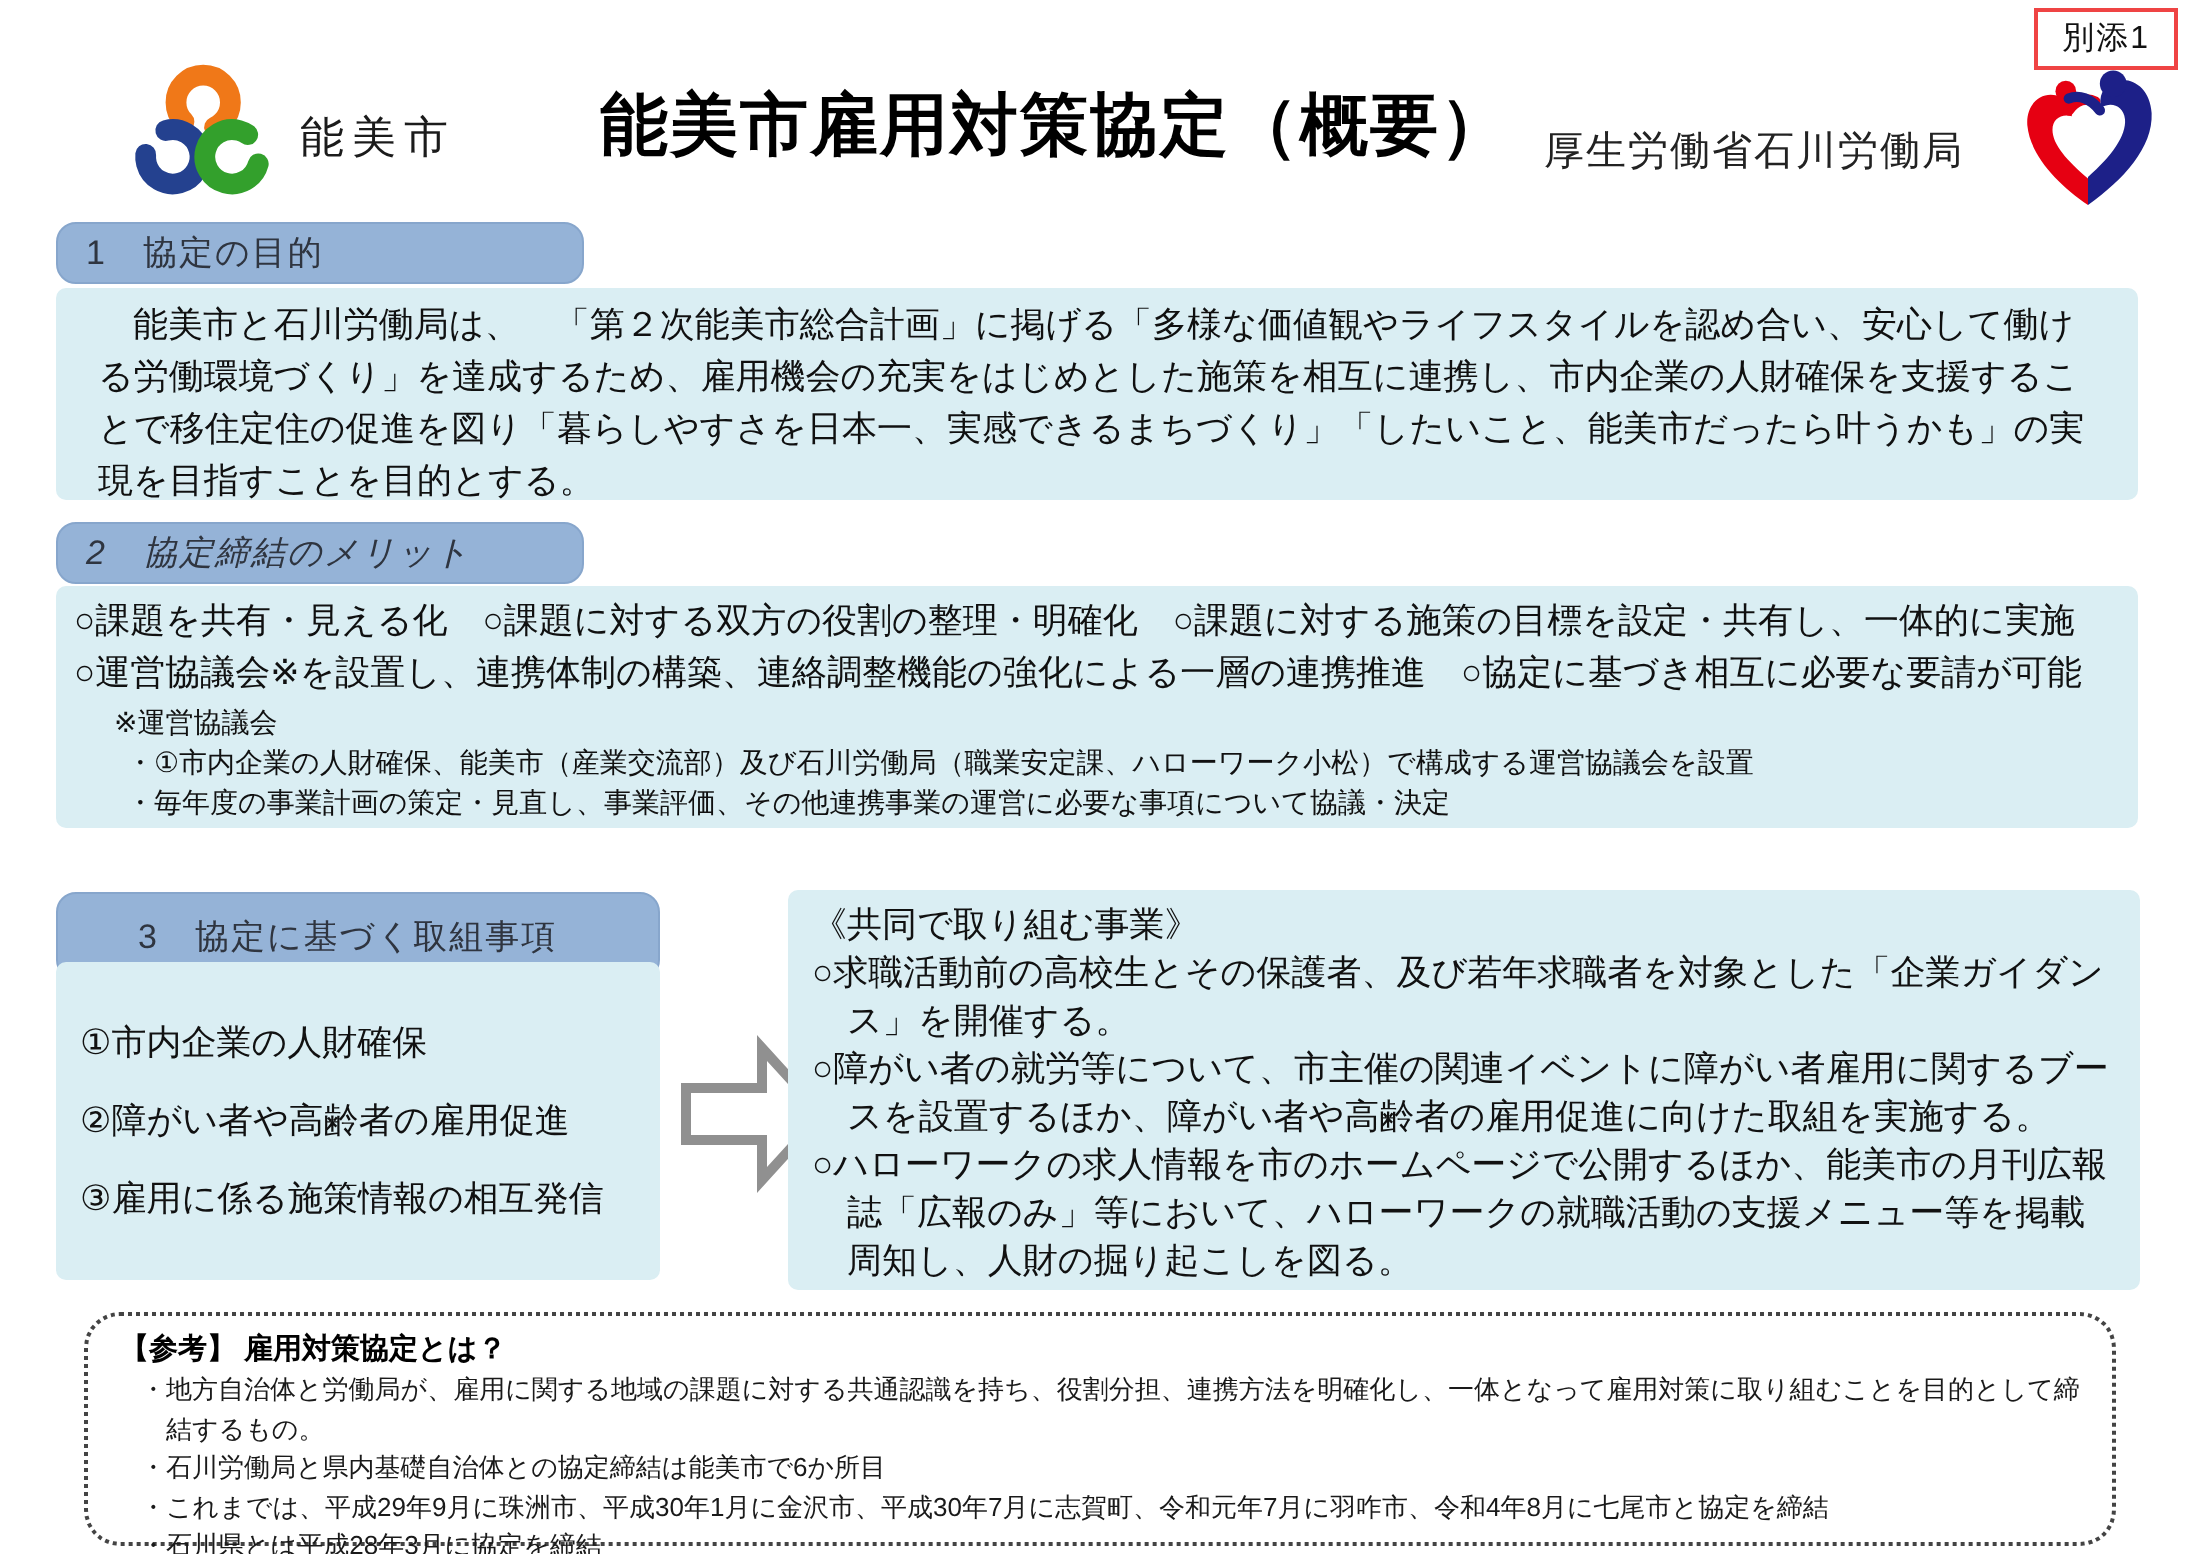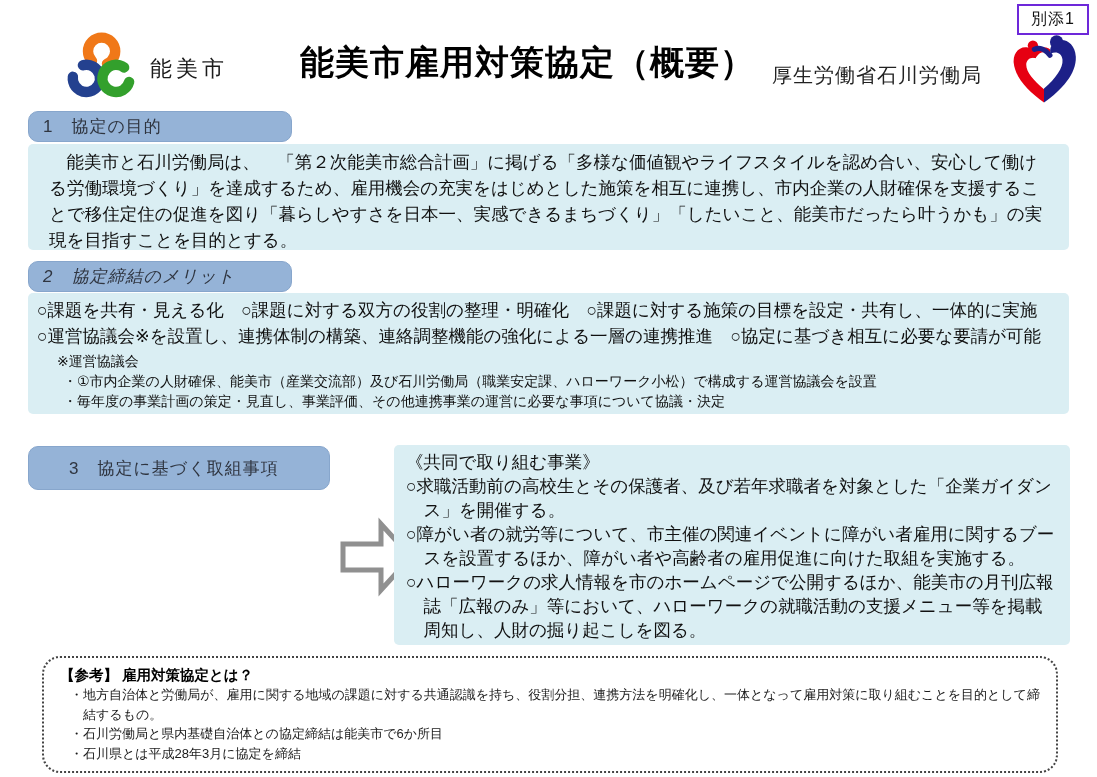--- a/index.html
+++ b/index.html
@@ -3,21 +3,21 @@
 <meta charset="utf-8">
 <style>
   html,body{margin:0;padding:0;background:#fff;}
   .page{
     position:relative;width:1097px;height:777px;background:#ffffff;
     font-family:"Liberation Sans","DejaVu Sans",sans-serif;color:#111;
     overflow:hidden;
   }
   
   .attachment{
-    position:absolute;top:4px;right:8px;border:2px solid #6d28d9;background:#fff;
+    position:absolute;top:4px;right:8px;border:2px solid #ef4444;background:#fff;
     font-size:16px;padding:3px 12px;letter-spacing:1px;
   }
   .nomi-logo{position:absolute;left:57px;top:28px;width:86px;height:80px;}
   .city-name{position:absolute;left:150px;top:54px;font-size:22px;letter-spacing:4px;color:#1b1b1b;}
   .main-title{
     position:absolute;left:300px;top:40px;margin:0;font-size:34px;font-weight:bold;
     color:#000;letter-spacing:1px;white-space:nowrap;
   }
   .agency{position:absolute;left:772px;top:62px;font-size:20px;color:#222;letter-spacing:1px;white-space:nowrap;}
   .mhlw-logo{position:absolute;left:1002px;top:33px;width:84px;height:74px;}
@@ -87,34 +87,40 @@
 
   <div class="sec-head" id="sec2-head">2　協定締結のメリット</div>
   <div class="panel" id="panel2">
     <div class="panel-body">○課題を共有・見える化　○課題に対する双方の役割の整理・明確化　○課題に対する施策の目標を設定・共有し、一体的に実施　○運営協議会※を設置し、連携体制の構築、連絡調整機能の強化による一層の連携推進　○協定に基づき相互に必要な要請が可能</div>
     <div class="note-title">※運営協議会</div>
     <div class="note-line">・①市内企業の人財確保、能美市（産業交流部）及び石川労働局（職業安定課、ハローワーク小松）で構成する運営協議会を設置</div>
     <div class="note-line">・毎年度の事業計画の策定・見直し、事業評価、その他連携事業の運営に必要な事項について協議・決定</div>
   </div>
 
   <div class="sec-head" id="sec3-head">3　協定に基づく取組事項</div>
+  <div class="panel" id="panel3">
+    <div class="takekumi-item">①市内企業の人財確保</div>
+    <div class="takekumi-item">②障がい者や高齢者の雇用促進</div>
+    <div class="takekumi-item">③雇用に係る施策情報の相互発信</div>
+  </div>
 
   <svg class="arrow-wrap" viewBox="0 0 82 84" aria-hidden="true">
     <polygon points="7,29 45,29 45,9 75,42 45,75 45,55 7,55" fill="#ffffff" stroke="#909090" stroke-width="5" stroke-linejoin="miter"></polygon>
   </svg>
 
   <div class="panel" id="panel-joint">
     <div class="joint-head">《共同で取り組む事業》</div>
     <div class="joint-item">○求職活動前の高校生とその保護者、及び若年求職者を対象とした「企業ガイダンス」を開催する。</div>
     <div class="joint-item">○障がい者の就労等について、市主催の関連イベントに障がい者雇用に関するブースを設置するほか、障がい者や高齢者の雇用促進に向けた取組を実施する。</div>
     <div class="joint-item">○ハローワークの求人情報を市のホームページで公開するほか、能美市の月刊広報誌「広報のみ」等において、ハローワークの就職活動の支援メニュー等を掲載周知し、人財の掘り起こしを図る。</div>
   </div>
 
   <div class="reference">
     <div class="ref-head">【参考】 雇用対策協定とは？</div>
     <div class="ref-items">
       <div class="ref-item">・地方自治体と労働局が、雇用に関する地域の課題に対する共通認識を持ち、役割分担、連携方法を明確化し、一体となって雇用対策に取り組むことを目的として締結するもの。</div>
       <div class="ref-item">・石川労働局と県内基礎自治体との協定締結は能美市で6か所目</div>
+      <div class="ref-item">・これまでは、平成29年9月に珠洲市、平成30年1月に金沢市、平成30年7月に志賀町、令和元年7月に羽咋市、令和4年8月に七尾市と協定を締結</div>
       <div class="ref-item">・石川県とは平成28年3月に協定を締結</div>
     </div>
   </div>
 
 </div>
 
 </body></html>

